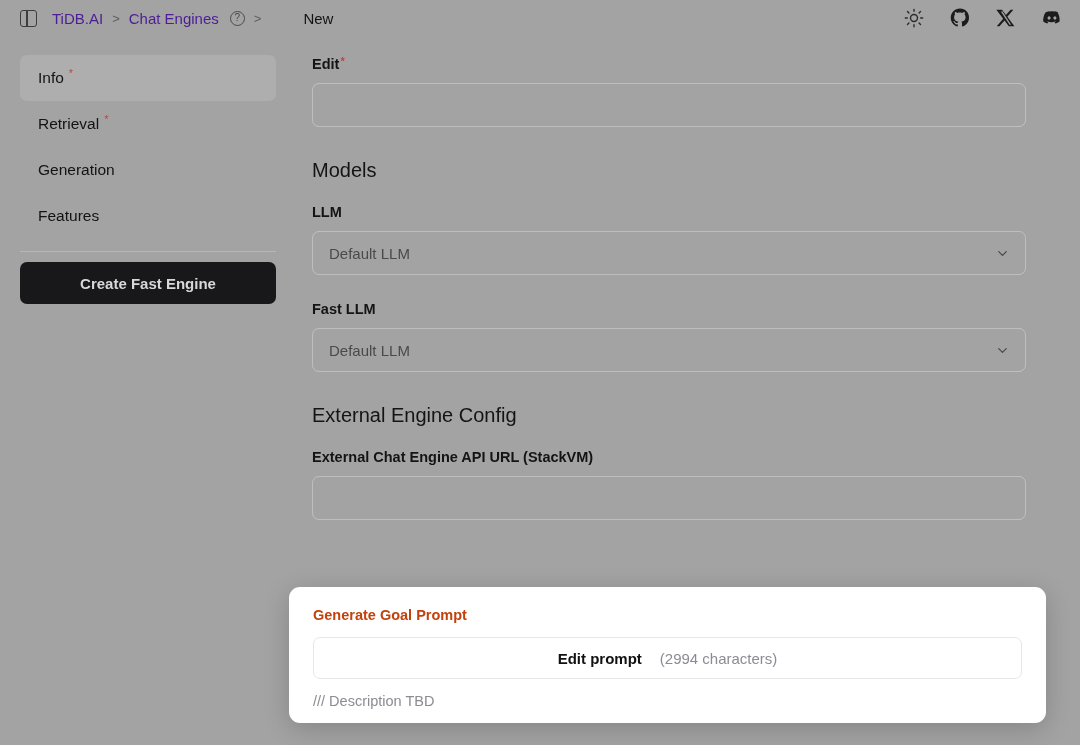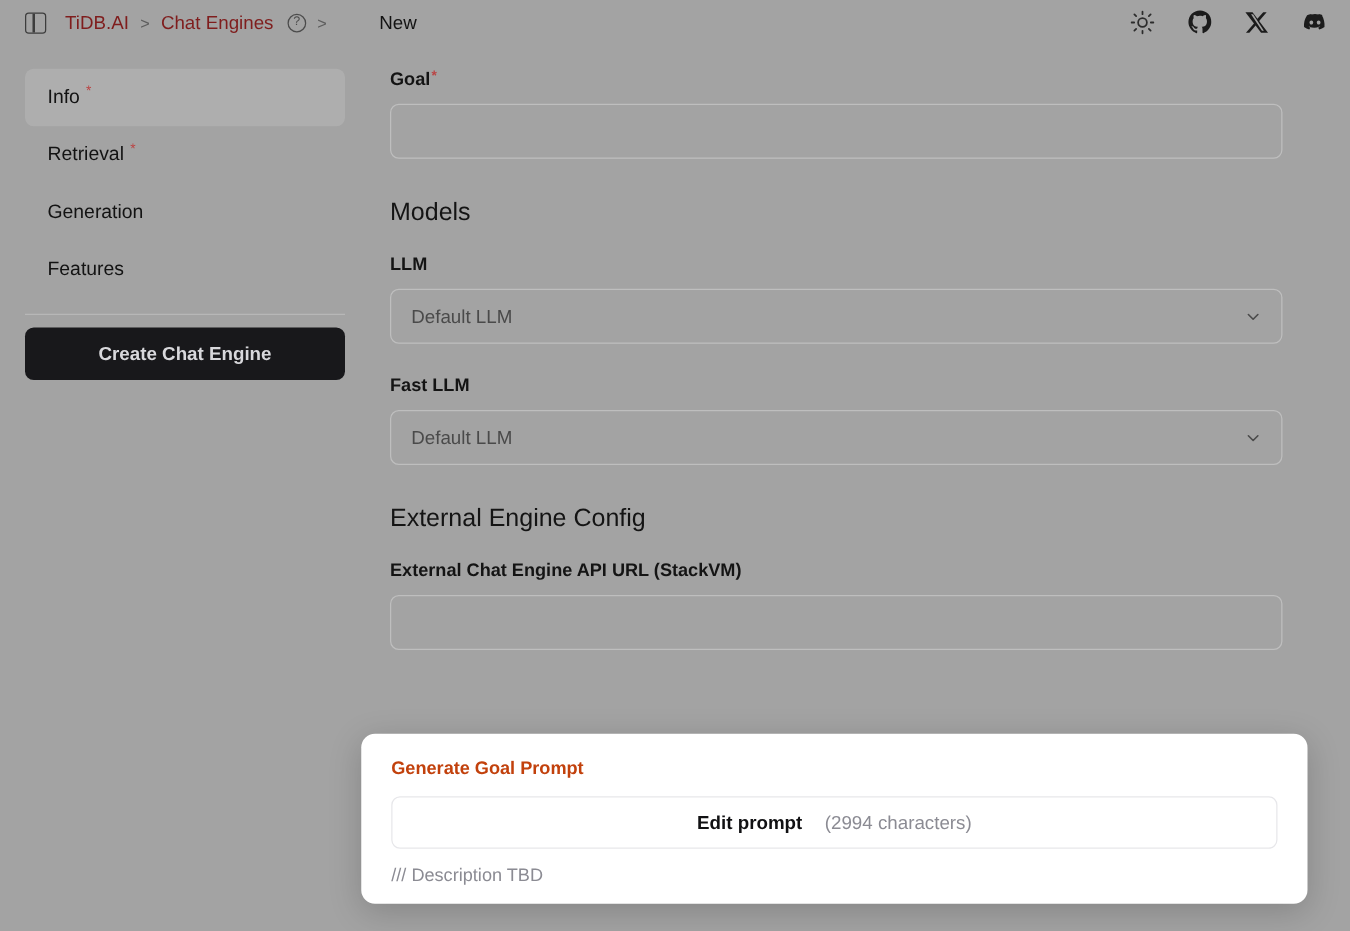--- a/index.html
+++ b/index.html
@@ -43,21 +43,21 @@
     margin-right: 6px;
     flex: 0 0 auto;
   }
   .panel-toggle::after {
     content: "";
     position: absolute;
     left: 5px; top: 0; bottom: 0;
     width: 1.6px;
     background: #3d3d3d;
   }
-  .crumb-link { color: #7f1d1d; font-size: 15px; white-space: nowrap; }
+  .crumb-link { color: #4c1d95; font-size: 15px; white-space: nowrap; }
   .crumb-current { color: #131313; font-size: 15px; font-weight: 500; margin-left: 33px; }
   .crumb-sep { color: #5d5d5d; font-size: 13px; }
   .help-icon {
     width: 15px; height: 15px;
     border: 1.4px solid #4b4b4b;
     border-radius: 50%;
     font-size: 10px; line-height: 12px;
     text-align: center;
     color: #4b4b4b;
     margin-left: 2px;
@@ -239,27 +239,27 @@
       <span>Retrieval</span>
       <span class="req">*</span>
     </div>
     <div class="nav-item">
       <span>Generation</span>
     </div>
     <div class="nav-item">
       <span>Features</span>
     </div>
     <div class="divider"></div>
-    <div class="create-btn">Create Chat Engine</div>
+    <div class="create-btn">Create Fast Engine</div>
   </div>
 
   <div class="form">
 
     <div class="field-label">
-      <span>Goal</span>
+      <span>Edit</span>
       <span class="req">*</span>
     </div>
     <div class="input"></div>
 
     <div class="sp-32"></div>
     <div class="section-title">Models</div>
 
     <div class="sp-22"></div>
     <div class="field-label">LLM</div>
     <div class="select">

